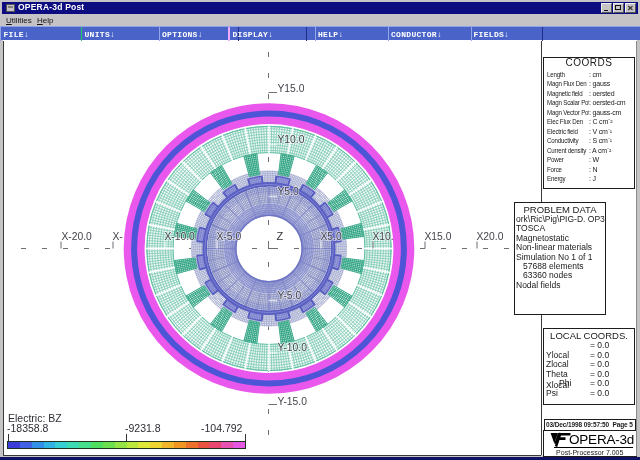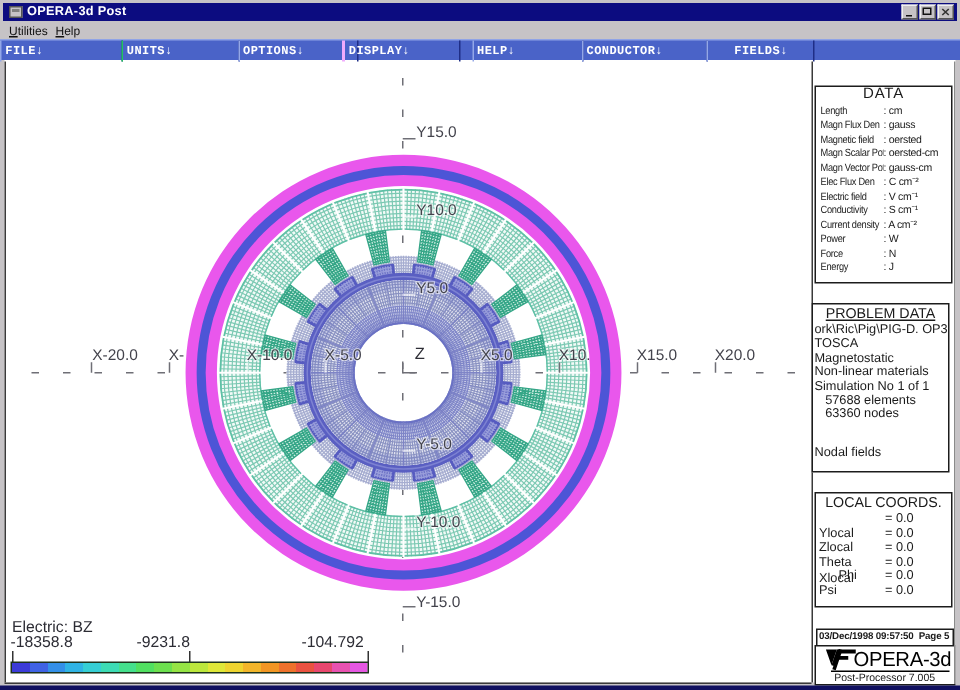--- a/index.html
+++ b/index.html
@@ -43,21 +43,21 @@
     <div style="position:absolute;left:228px;top:0;width:75.5px;height:14px;border-left:2px solid #f0abfc;border-right:1px solid #1f2e86;">
       <span style="position:absolute;left:2.5px;top:3px;font:bold 8px 'Liberation Mono',monospace;color:#fff;letter-spacing:0.3px;">DISPLAY↓</span>
     </div>
     <div style="position:absolute;left:314.5px;top:0;width:72.0px;height:14px;border-left:1px solid #93a7e8;border-right:1px solid #1f2e86;">
       <span style="position:absolute;left:2.5px;top:3px;font:bold 8px 'Liberation Mono',monospace;color:#fff;letter-spacing:0.3px;">HELP↓</span>
     </div>
     <div style="position:absolute;left:387.5px;top:0;width:82.0px;height:14px;border-left:1px solid #93a7e8;border-right:1px solid #1f2e86;text-decoration:underline;">
       <span style="position:absolute;left:2.5px;top:3px;font:bold 8px 'Liberation Mono',monospace;color:#fff;letter-spacing:0.3px;">CONDUCTOR↓</span>
     </div>
     <div style="position:absolute;left:470.5px;top:0;width:70.0px;height:14px;border-left:1px solid #93a7e8;border-right:1px solid #1f2e86;">
-      <span style="position:absolute;left:18px;top:3px;font:bold 8px 'Liberation Mono',monospace;color:#fff;letter-spacing:0.3px;text-align:right;">FIELDS↓</span>
+      <span style="position:absolute;left:2px;top:3px;font:bold 8px 'Liberation Mono',monospace;color:#fff;letter-spacing:0.3px;text-align:right;">FIELDS↓</span>
     </div>
   </div>
 
 <div class="abs" style="left:2.5px;top:41px;width:1px;height:414px;background:#3a3a3a;"></div>
 <div class="abs" style="left:540.5px;top:41px;width:1px;height:414px;background:#3a3a3a;"></div>
 <div class="abs" style="left:2.5px;top:454.5px;width:538px;height:1px;background:#3a3a3a;"></div>
 
 <svg width="640" height="460" viewBox="0 0 640 460" style="position:absolute;left:0;top:0">
 <line x1="15" y1="248.5" x2="540" y2="248.5" stroke="#6f6f76" stroke-width="1" stroke-dasharray="5 16" stroke-dashoffset="-6"></line>
 <line x1="268.5" y1="47" x2="268.5" y2="438" stroke="#6f6f76" stroke-width="1" stroke-dasharray="5 16" stroke-dashoffset="-5"></line>
@@ -213,29 +213,29 @@
 <text x="277.5" y="195.0" style="font-family:&quot;Liberation Sans&quot;,sans-serif;font-size:10.3px;fill:#43434c;paint-order:stroke;stroke:#ffffff;stroke-width:1.6px;stroke-opacity:0.6">Y5.0</text>
 <line x1="268.5" y1="300.5" x2="277" y2="300.5" stroke="#6f6f76" stroke-width="1" style="paint-order:stroke;stroke:#ffffff;stroke-width:1.6px;stroke-opacity:0.6"></line>
 <text x="277.5" y="299.0" style="font-family:&quot;Liberation Sans&quot;,sans-serif;font-size:10.3px;fill:#43434c;paint-order:stroke;stroke:#ffffff;stroke-width:1.6px;stroke-opacity:0.6">Y-5.0</text>
 <line x1="268.5" y1="352.5" x2="277" y2="352.5" stroke="#6f6f76" stroke-width="1" style="paint-order:stroke;stroke:#ffffff;stroke-width:1.6px;stroke-opacity:0.6"></line>
 <text x="277.5" y="351.0" style="font-family:&quot;Liberation Sans&quot;,sans-serif;font-size:10.3px;fill:#43434c;paint-order:stroke;stroke:#ffffff;stroke-width:1.6px;stroke-opacity:0.6">Y-10.0</text>
 <text x="276.5" y="239.5" style="font-family:&quot;Liberation Sans&quot;,sans-serif;font-size:11px;fill:#2e2e36">Z</text>
 </svg>
 
 <div class="abs" style="left:8px;top:412px;font-size:10.5px;color:#2c2c34;">Electric: BZ</div>
 <div class="abs" style="left:7px;top:422px;font-size:10.5px;color:#2c2c34;">-18358.8</div>
-<div class="abs" style="left:91px;top:422px;font-size:10.5px;color:#2c2c34;text-align:center;">-9231.8</div>
+<div class="abs" style="left:125px;top:422px;font-size:10.5px;color:#2c2c34;text-align:center;">-9231.8</div>
 <div class="abs" style="left:201px;top:422px;font-size:10.5px;color:#2c2c34;">-104.792</div>
 <div class="abs" style="left:7.5px;top:433.5px;width:1px;height:8px;background:#333;"></div>
 <div class="abs" style="left:126px;top:433.5px;width:1px;height:8px;background:#333;"></div>
 <div class="abs" style="left:245px;top:433.5px;width:1px;height:8px;background:#333;"></div>
 <div class="abs" style="left:7px;top:440.5px;width:239px;height:8.5px;border:1px solid #1c321c;box-sizing:border-box;background:linear-gradient(to right,#3c3cd8 0.0%,#3c3cd8 5.0%,#3f63e4 5.0%,#3f63e4 10.0%,#3390e8 10.0%,#3390e8 15.0%,#2fb4e4 15.0%,#2fb4e4 20.0%,#35cfd4 20.0%,#35cfd4 25.0%,#3cdcb4 25.0%,#3cdcb4 30.0%,#44e08c 30.0%,#44e08c 35.0%,#50e060 35.0%,#50e060 40.0%,#6ce04e 40.0%,#6ce04e 45.0%,#95e444 45.0%,#95e444 50.0%,#bce83c 50.0%,#bce83c 55.0%,#dfe838 55.0%,#dfe838 60.0%,#eed52f 60.0%,#eed52f 65.0%,#f2b62a 65.0%,#f2b62a 70.0%,#f29623 70.0%,#f29623 75.0%,#ee722c 75.0%,#ee722c 80.0%,#ea5340 80.0%,#ea5340 85.0%,#e8486e 85.0%,#e8486e 90.0%,#e852b0 90.0%,#e852b0 95.0%,#e558e2 95.0%,#e558e2 100.0%);"></div>
 
 <div class="box" style="left:543px;top:56.5px;width:90px;height:130px;font-size:7px;letter-spacing:-0.2px;line-height:8px;">
-    <div style="text-align:center;font-size:10px;margin-top:1.5px;letter-spacing:0.5px;">DATA</div>
+    <div style="text-align:center;font-size:10px;margin-top:1.5px;letter-spacing:0.5px;">COORDS</div>
     <div style="position:absolute;left:3px;top:13.0px;white-space:nowrap;transform:scaleX(0.88);transform-origin:0 50%;">Length</div>
     <div style="position:absolute;left:45px;top:13.0px;white-space:nowrap;background:#fff;">: cm</div>
     <div style="position:absolute;left:3px;top:22.5px;white-space:nowrap;transform:scaleX(0.88);transform-origin:0 50%;">Magn Flux Den</div>
     <div style="position:absolute;left:45px;top:22.5px;white-space:nowrap;background:#fff;">: gauss</div>
     <div style="position:absolute;left:3px;top:32.0px;white-space:nowrap;transform:scaleX(0.88);transform-origin:0 50%;">Magnetic field</div>
     <div style="position:absolute;left:45px;top:32.0px;white-space:nowrap;background:#fff;">: oersted</div>
     <div style="position:absolute;left:3px;top:41.5px;white-space:nowrap;transform:scaleX(0.88);transform-origin:0 50%;">Magn Scalar Pot</div>
     <div style="position:absolute;left:45px;top:41.5px;white-space:nowrap;background:#fff;">: oersted-cm</div>
     <div style="position:absolute;left:3px;top:51.0px;white-space:nowrap;transform:scaleX(0.88);transform-origin:0 50%;">Magn Vector Pot</div>
     <div style="position:absolute;left:45px;top:51.0px;white-space:nowrap;background:#fff;">: gauss-cm</div>
@@ -247,30 +247,30 @@
     <div style="position:absolute;left:45px;top:79.5px;white-space:nowrap;background:#fff;">: S cm⁻¹</div>
     <div style="position:absolute;left:3px;top:89.0px;white-space:nowrap;transform:scaleX(0.88);transform-origin:0 50%;">Current density</div>
     <div style="position:absolute;left:45px;top:89.0px;white-space:nowrap;background:#fff;">: A cm⁻²</div>
     <div style="position:absolute;left:3px;top:98.5px;white-space:nowrap;transform:scaleX(0.88);transform-origin:0 50%;">Power</div>
     <div style="position:absolute;left:45px;top:98.5px;white-space:nowrap;background:#fff;">: W</div>
     <div style="position:absolute;left:3px;top:108.0px;white-space:nowrap;transform:scaleX(0.88);transform-origin:0 50%;">Force</div>
     <div style="position:absolute;left:45px;top:108.0px;white-space:nowrap;background:#fff;">: N</div>
     <div style="position:absolute;left:3px;top:117.5px;white-space:nowrap;transform:scaleX(0.88);transform-origin:0 50%;">Energy</div>
     <div style="position:absolute;left:45px;top:117.5px;white-space:nowrap;background:#fff;">: J</div>
   </div>
-<div class="box" style="left:541px;top:202px;width:90px;height:111px;font-size:8.5px;text-decoration:underline;">
+<div class="box" style="left:514px;top:202px;width:90px;height:111px;font-size:8.5px;">
     <div style="text-align:center;font-size:9.5px;margin-top:1px;">PROBLEM DATA</div>
     <div style="position:absolute;left:1px;top:11.0px;white-space:nowrap;">ork\Ric\Pig\PIG-D. OP3</div>
     <div style="position:absolute;left:1px;top:20.4px;white-space:nowrap;">TOSCA</div>
     <div style="position:absolute;left:1px;top:29.8px;white-space:nowrap;">Magnetostatic</div>
     <div style="position:absolute;left:1px;top:39.2px;white-space:nowrap;">Non-linear materials</div>
     <div style="position:absolute;left:1px;top:48.6px;white-space:nowrap;">Simulation No 1 of 1</div>
     <div style="position:absolute;left:1px;top:58.0px;white-space:nowrap;">&nbsp;&nbsp;&nbsp;57688 elements</div>
     <div style="position:absolute;left:1px;top:67.4px;white-space:nowrap;">&nbsp;&nbsp;&nbsp;63360 nodes</div>
-    <div style="position:absolute;left:1px;top:76.8px;white-space:nowrap;margin-top:16px;">Nodal fields</div>
+    <div style="position:absolute;left:1px;top:76.8px;white-space:nowrap;">Nodal fields</div>
   </div>
 <div class="box" style="left:543px;top:327.5px;width:90px;height:75px;font-size:8.5px;">
     <div style="text-align:center;font-size:9.5px;margin-top:1px;">LOCAL COORDS.</div>
     <div style="position:absolute;left:2px;top:11.5px;margin-top:40px;">Xlocal</div>
     <div style="position:absolute;left:46px;top:11.5px;">= 0.0</div>
     <div style="position:absolute;left:2px;top:21.1px;">Ylocal</div>
     <div style="position:absolute;left:46px;top:21.1px;">= 0.0</div>
     <div style="position:absolute;left:2px;top:30.7px;">Zlocal</div>
     <div style="position:absolute;left:46px;top:30.7px;">= 0.0</div>
     <div style="position:absolute;left:2px;top:40.3px;">Theta</div>

